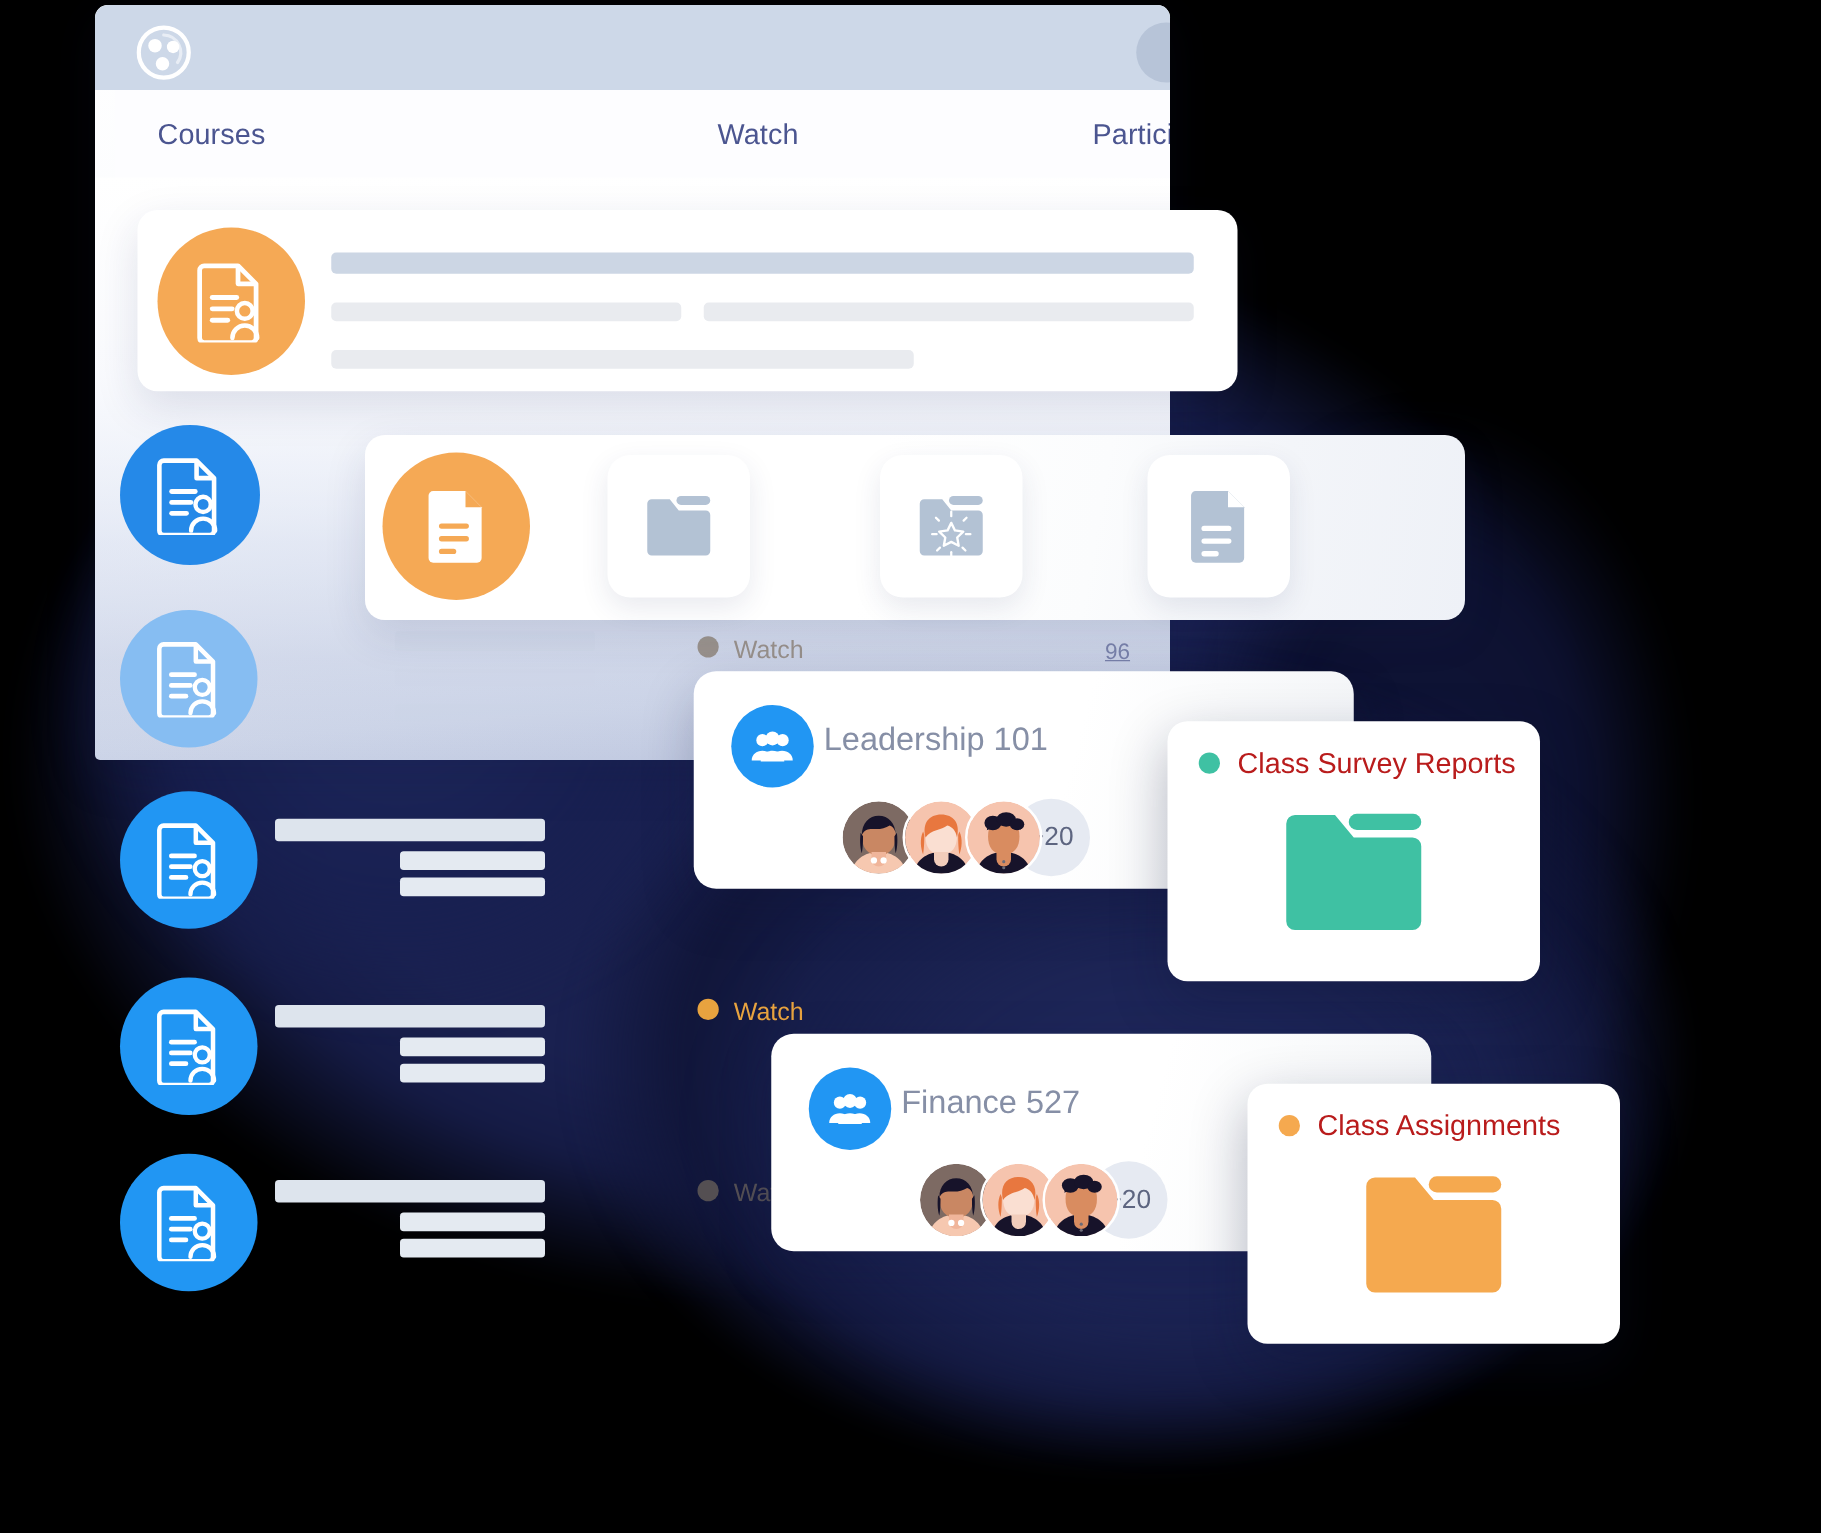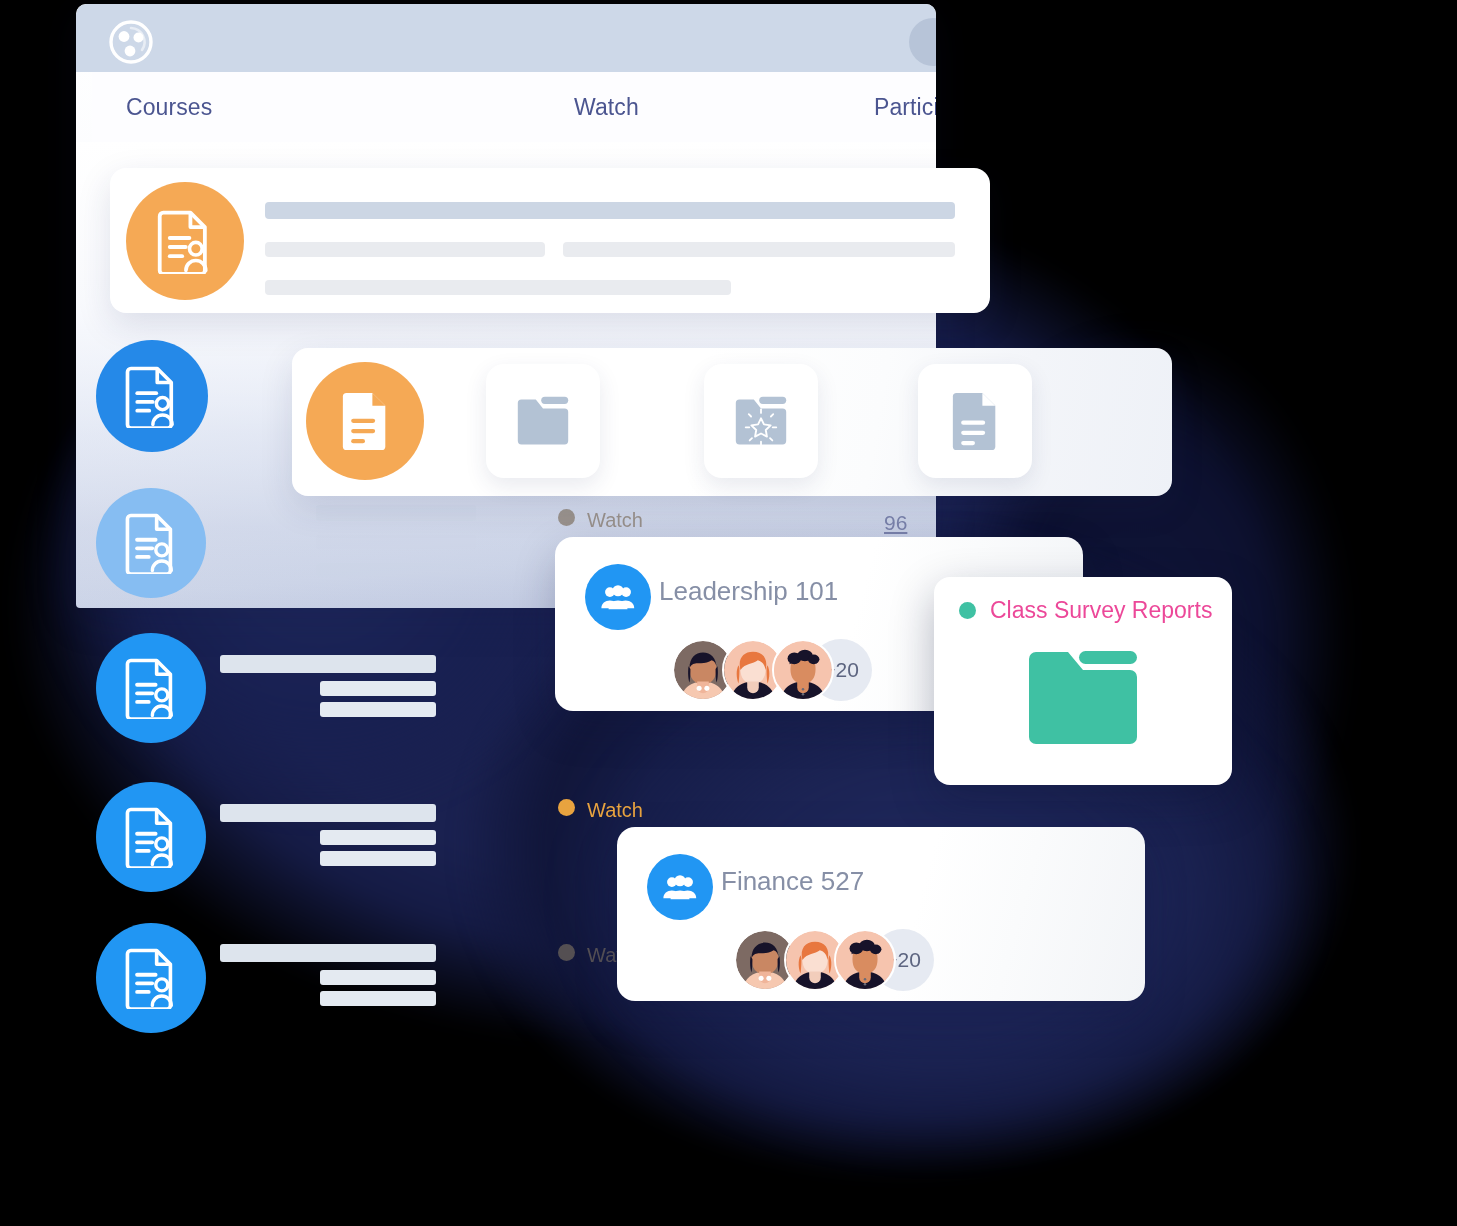--- a/index.html
+++ b/index.html
@@ -85,21 +85,21 @@
   .rail-ic{position:absolute;border-radius:50%;display:flex;align-items:center;justify-content:center;}
 
   
   .list-row{position:absolute;}
   .lr-bar-a{position:absolute;height:18px;border-radius:3px;background:#dde4ed;}
   .lr-bar-b{position:absolute;height:15px;border-radius:3px;background:#e4eaf1;}
 
   
   .watch{position:absolute;display:flex;gap:12px;font-size:20px;white-space:nowrap;}
   .wdot{width:17px;height:17px;border-radius:50%;display:inline-block;}
-  .wcount{position:absolute;font-size:21px;text-decoration:underline;}
+  .wcount{position:absolute;font-size:18px;text-decoration:underline;}
 
   .watch-1{left:558px;top:509px;color:#7b6a55;opacity:.62;}
   .watch-1 .wdot{background:#7b6a55;}
   .count-1{left:884px;top:511px;color:#5b6495;opacity:.72;}
   .watch-2{left:558px;top:799px;color:#e8a33f;}
   .watch-2 .wdot{background:#e8a33f;}
   .watch-3{left:558px;top:944px;color:#8c7f66;opacity:.55;}
   .watch-3 .wdot{background:#8c7f66;}
 
   
@@ -116,21 +116,21 @@
     border:2px solid #fff;box-sizing:border-box;}
   .avmore{width:62px;height:62px;border-radius:50%;background:#e6eaf2;display:flex;align-items:center;
     justify-content:center;color:#5d6580;font-size:21px;margin-left:-12px;}
 
   
   .folder-card{position:absolute;border-radius:16px;background:#fff;box-shadow:0 16px 44px rgba(14,20,54,.3);}
   .fc-surv{left:934px;top:577px;width:298px;height:208px;}
   .fc-asg{left:998px;top:867px;width:298px;height:208px;}
   .fc-head{position:absolute;left:25px;top:20px;display:flex;align-items:center;gap:14px;}
   .fc-dot{width:17px;height:17px;border-radius:50%;}
-  .fc-label{font-size:23px;color:#ec4899;white-space:nowrap;}
+  .fc-label{font-size:23px;color:#b91c1c;white-space:nowrap;}
   .fc-folder{position:absolute;left:50%;transform:translateX(-50%);top:66px;}
 </style>
 </head>
 <body>
 
 <div class="stage">
 
   <div class="blob blob-a"></div>
   <div class="blob blob-e"></div>
   <div class="blob blob-b"></div>
@@ -444,14 +444,26 @@
           <ellipse cx="41" cy="19" rx="6" ry="5" fill="#17132a"></ellipse>
           <path d="M24 42h12v6a6 6 0 0 1-12 0z" fill="#d98c60"></path>
           <circle cx="30" cy="50" r="1.3" fill="#6b6b78"></circle>
           <circle cx="30" cy="55" r="1.3" fill="#6b6b78"></circle>
         </svg>
       </div>
       <div class="avmore">+20</div>
     </div>
   </div>
 
+  <div class="folder-card fc-asg">
+    <div class="fc-head">
+      <span class="fc-dot" style="background:#f5a94f;"></span>
+      <span class="fc-label">Class Assignments</span>
+    </div>
+    <div class="fc-folder">
+      <svg viewBox="0 0 120 110" width="120" height="110">
+        <rect x="56" y="8" width="58" height="13" rx="6.5" fill="#f5a94f"></rect>
+        <path d="M6 16a7 7 0 0 1 7-7h32l15 18h47a7 7 0 0 1 7 7v60a7 7 0 0 1-7 7H13a7 7 0 0 1-7-7z" fill="#f5a94f"></path>
+      </svg>
+    </div>
+  </div>
 
 </div>
 
 </body></html>

